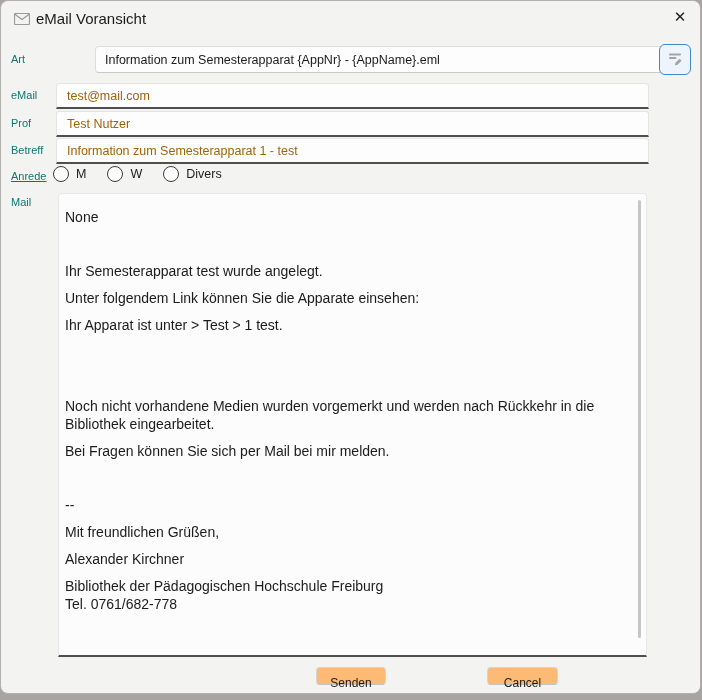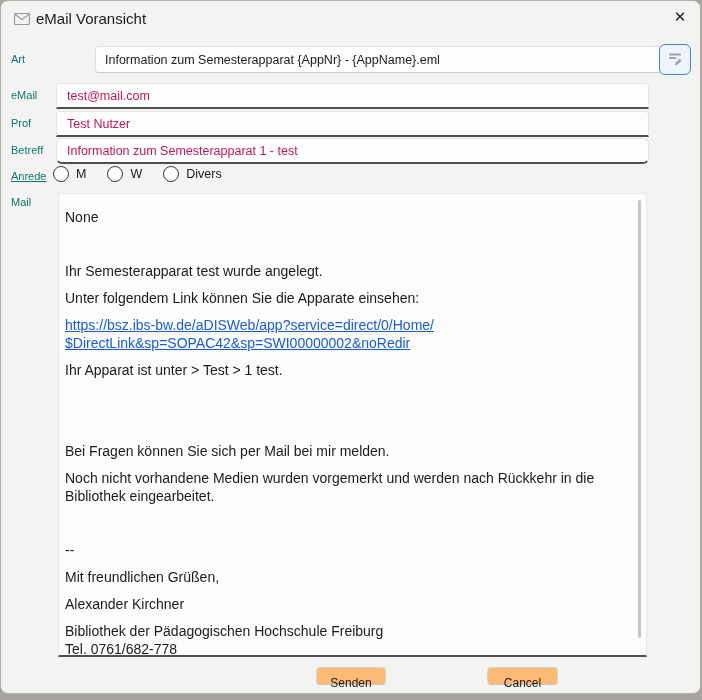--- a/index.html
+++ b/index.html
@@ -61,21 +61,21 @@
   .tfield {
     position: absolute; left: 55px;
     width: 593px; height: 26px;
     background: #fdfdfd;
     border: 1px solid #e4e4e4;
     border-bottom: 2px solid #4f4f4f;
     border-radius: 3px 3px 0 0;
     display: flex; align-items: center;
     padding: 0 10px;
   }
-  .tfield span { font-size: 12.5px; color: #be185d; white-space: nowrap; overflow: hidden; }
+  .tfield span { font-size: 12.5px; color: #a16207; white-space: nowrap; overflow: hidden; }
   
   .radio-group { position: absolute; left: 52px; top: 165px; display: flex; align-items: center; }
   .radio-item { display: flex; align-items: center; margin-right: 21px; cursor: pointer; }
   .radio-circle {
     width: 16px; height: 16px;
     border: 1.2px solid #3a3a3a;
     border-radius: 50%;
     background: #fdfdfd;
     margin-right: 7px;
     flex: 0 0 auto;
@@ -160,21 +160,21 @@
   <div class="tfield" style="top:82px;">
     <span>test@mail.com</span>
   </div>
 
   <span class="row-label" style="top:116px;">Prof</span>
   <div class="tfield" style="top:110px;">
     <span>Test Nutzer</span>
   </div>
 
   <span class="row-label" style="top:143px;">Betreff</span>
-  <div class="tfield" style="top:137px;border-radius:6px;">
+  <div class="tfield" style="top:137px;">
     <span>Information zum Semesterapparat 1 - test</span>
   </div>
 
   <span class="row-label" style="top:169px;text-decoration:underline;">Anrede</span>
   <div class="radio-group">
     <span class="radio-item">
       <span class="radio-circle"></span>
       <span class="radio-label">M</span>
     </span>
     <span class="radio-item">
@@ -187,27 +187,25 @@
     </span>
   </div>
 
   <span class="row-label" style="top:195px;">Mail</span>
   <div class="mail-box" id="mail-body">
     <div class="mail-scrollthumb"></div>
   <p class="mail-p">None</p>
       <p class="mail-p"></p>
       <p class="mail-p">Ihr Semesterapparat test wurde angelegt.</p>
       <p class="mail-p">Unter folgendem Link können Sie die Apparate einsehen:</p>
-      <a class="mail-p mail-link" href="#">https://bsz.ibs-bw.de/aDISWeb/app?service=direct/0/Home/
-$DirectLink&amp;sp=SOPAC42&amp;sp=SWI00000002&amp;noRedir</a>
       <p class="mail-p">Ihr Apparat ist unter  &gt; Test &gt; 1 test.</p>
       <p class="mail-p"></p>
       <p class="mail-p"></p>
+      <p class="mail-p">Noch nicht vorhandene Medien wurden vorgemerkt und werden nach Rückkehr in die Bibliothek eingearbeitet.</p>
       <p class="mail-p">Bei Fragen können Sie sich per Mail bei mir melden.</p>
-      <p class="mail-p">Noch nicht vorhandene Medien wurden vorgemerkt und werden nach Rückkehr in die Bibliothek eingearbeitet.</p>
       <p class="mail-p"></p>
       <p class="mail-p">--</p>
       <p class="mail-p">Mit freundlichen Grüßen,</p>
       <p class="mail-p">Alexander Kirchner</p>
       <p class="mail-p">Bibliothek der Pädagogischen Hochschule Freiburg
 Tel. 0761/682-778</p>
     </div>
 
   <button class="btn btn-send">Senden</button>
   <button class="btn btn-cancel">Cancel</button>

